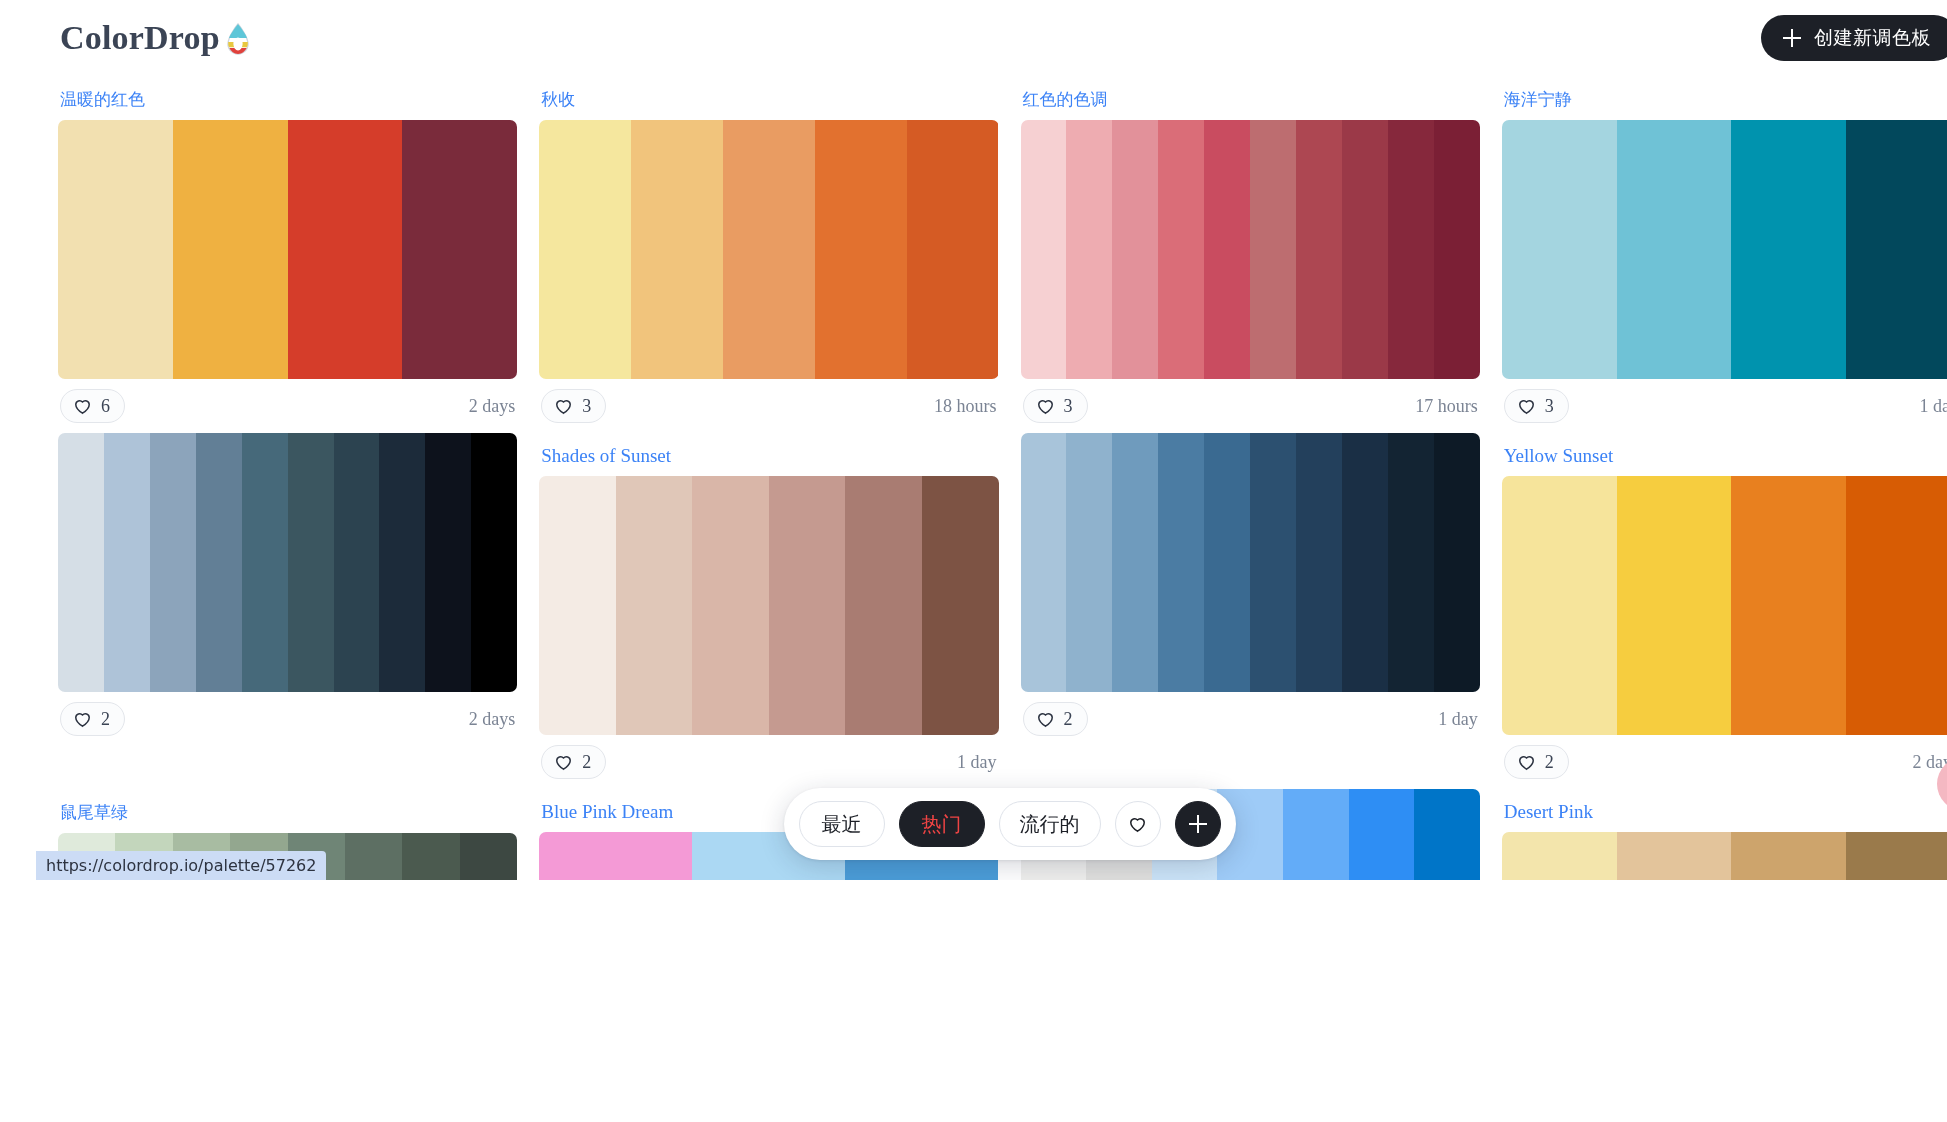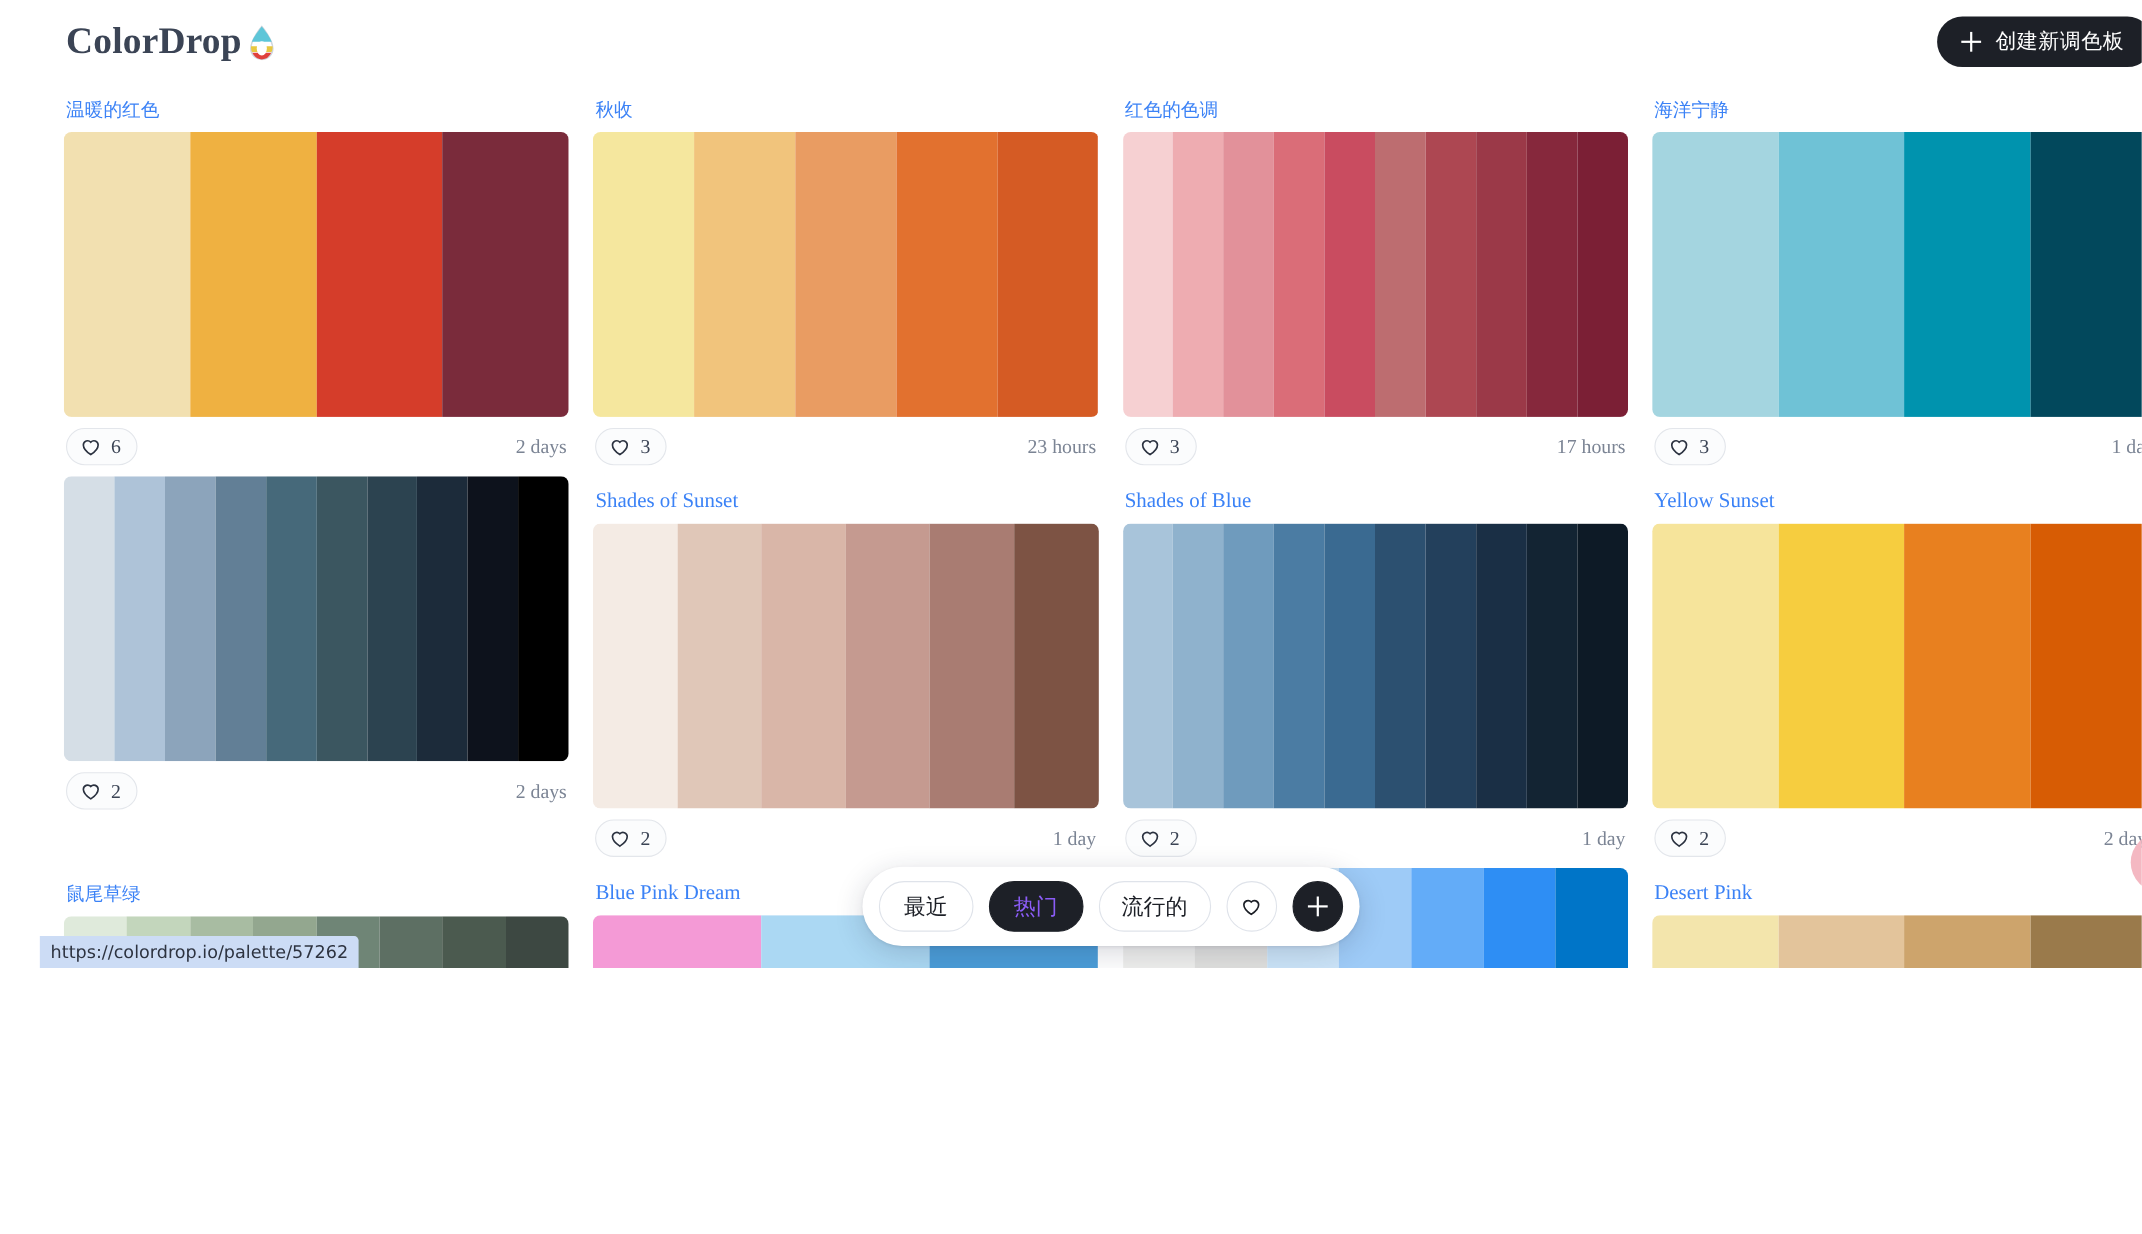--- a/index.html
+++ b/index.html
@@ -97,21 +97,21 @@
     z-index: 40;
   }
   .fchip {
     height: 46px; min-width: 86px; padding: 0 20px;
     display: flex; align-items: center; justify-content: center;
     border: 1px solid #dfe3ea; border-radius: 999px;
     background: #fff; color: #1d2027;
     font-family: "DejaVu Sans", sans-serif; font-size: 20px;
     cursor: pointer;
   }
-  .fchip.active { background: #1d2027; color: #8b5cf6; border-color: #1d2027; }
+  .fchip.active { background: #1d2027; color: #ef4444; border-color: #1d2027; }
   .fcircle {
     width: 46px; height: 46px; border-radius: 50%;
     border: 1px solid #dfe3ea; background: #fff;
     display: flex; align-items: center; justify-content: center;
     cursor: pointer;
   }
   .fcircle.dark { background: #1d2027; border-color: #1d2027; }
 
   
   .edge-widget-top {
@@ -229,21 +229,21 @@
         </div>
         <div class="meta">
           <div class="like-pill">
             <span>
               <svg class="heart-svg" viewBox="0 0 24 24" aria-hidden="true">
                 <path d="M12 20.5 C12 20.5 3.5 14.9 3.5 9.4 A4.9 4.9 0 0 1 12 6.3 A4.9 4.9 0 0 1 20.5 9.4 C20.5 14.9 12 20.5 12 20.5 Z" fill="none" stroke="#2b3240" stroke-width="1.9"></path>
               </svg>
             </span>
             <span class="like-count">3</span>
           </div>
-          <div class="age">23 hours</div>
+          <div class="age">18 hours</div>
         </div>
       </div>
       <div class="card">
         <div class="card-title cjk">红色的色调</div>
         <div class="swatches">
           <div class="swatch" style="background: rgb(246, 208, 210);"></div>
           <div class="swatch" style="background: rgb(238, 172, 177);"></div>
           <div class="swatch" style="background: rgb(226, 145, 154);"></div>
           <div class="swatch" style="background: rgb(218, 109, 120);"></div>
           <div class="swatch" style="background: rgb(201, 76, 96);"></div>
@@ -326,21 +326,20 @@
               <svg class="heart-svg" viewBox="0 0 24 24" aria-hidden="true">
                 <path d="M12 20.5 C12 20.5 3.5 14.9 3.5 9.4 A4.9 4.9 0 0 1 12 6.3 A4.9 4.9 0 0 1 20.5 9.4 C20.5 14.9 12 20.5 12 20.5 Z" fill="none" stroke="#2b3240" stroke-width="1.9"></path>
               </svg>
             </span>
             <span class="like-count">2</span>
           </div>
           <div class="age">1 day</div>
         </div>
       </div>
       <div class="card">
-        <div class="card-title">Shades of Blue</div>
         <div class="swatches">
           <div class="swatch" style="background: rgb(168, 196, 218);"></div>
           <div class="swatch" style="background: rgb(143, 178, 205);"></div>
           <div class="swatch" style="background: rgb(111, 155, 189);"></div>
           <div class="swatch" style="background: rgb(75, 124, 163);"></div>
           <div class="swatch" style="background: rgb(58, 106, 145);"></div>
           <div class="swatch" style="background: rgb(44, 80, 112);"></div>
           <div class="swatch" style="background: rgb(35, 64, 92);"></div>
           <div class="swatch" style="background: rgb(26, 47, 69);"></div>
           <div class="swatch" style="background: rgb(19, 36, 51);"></div>

